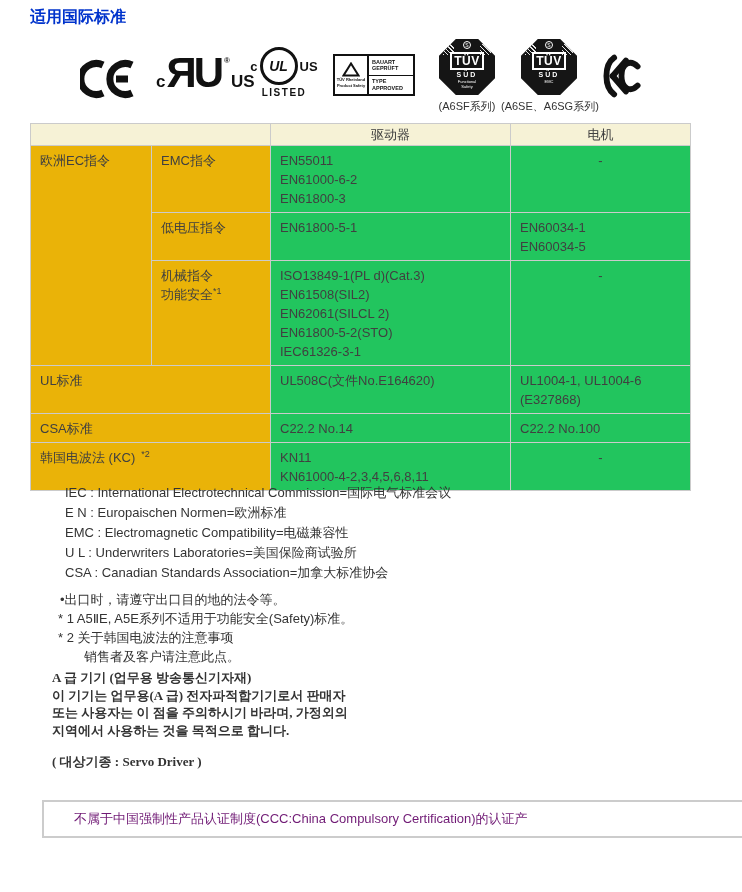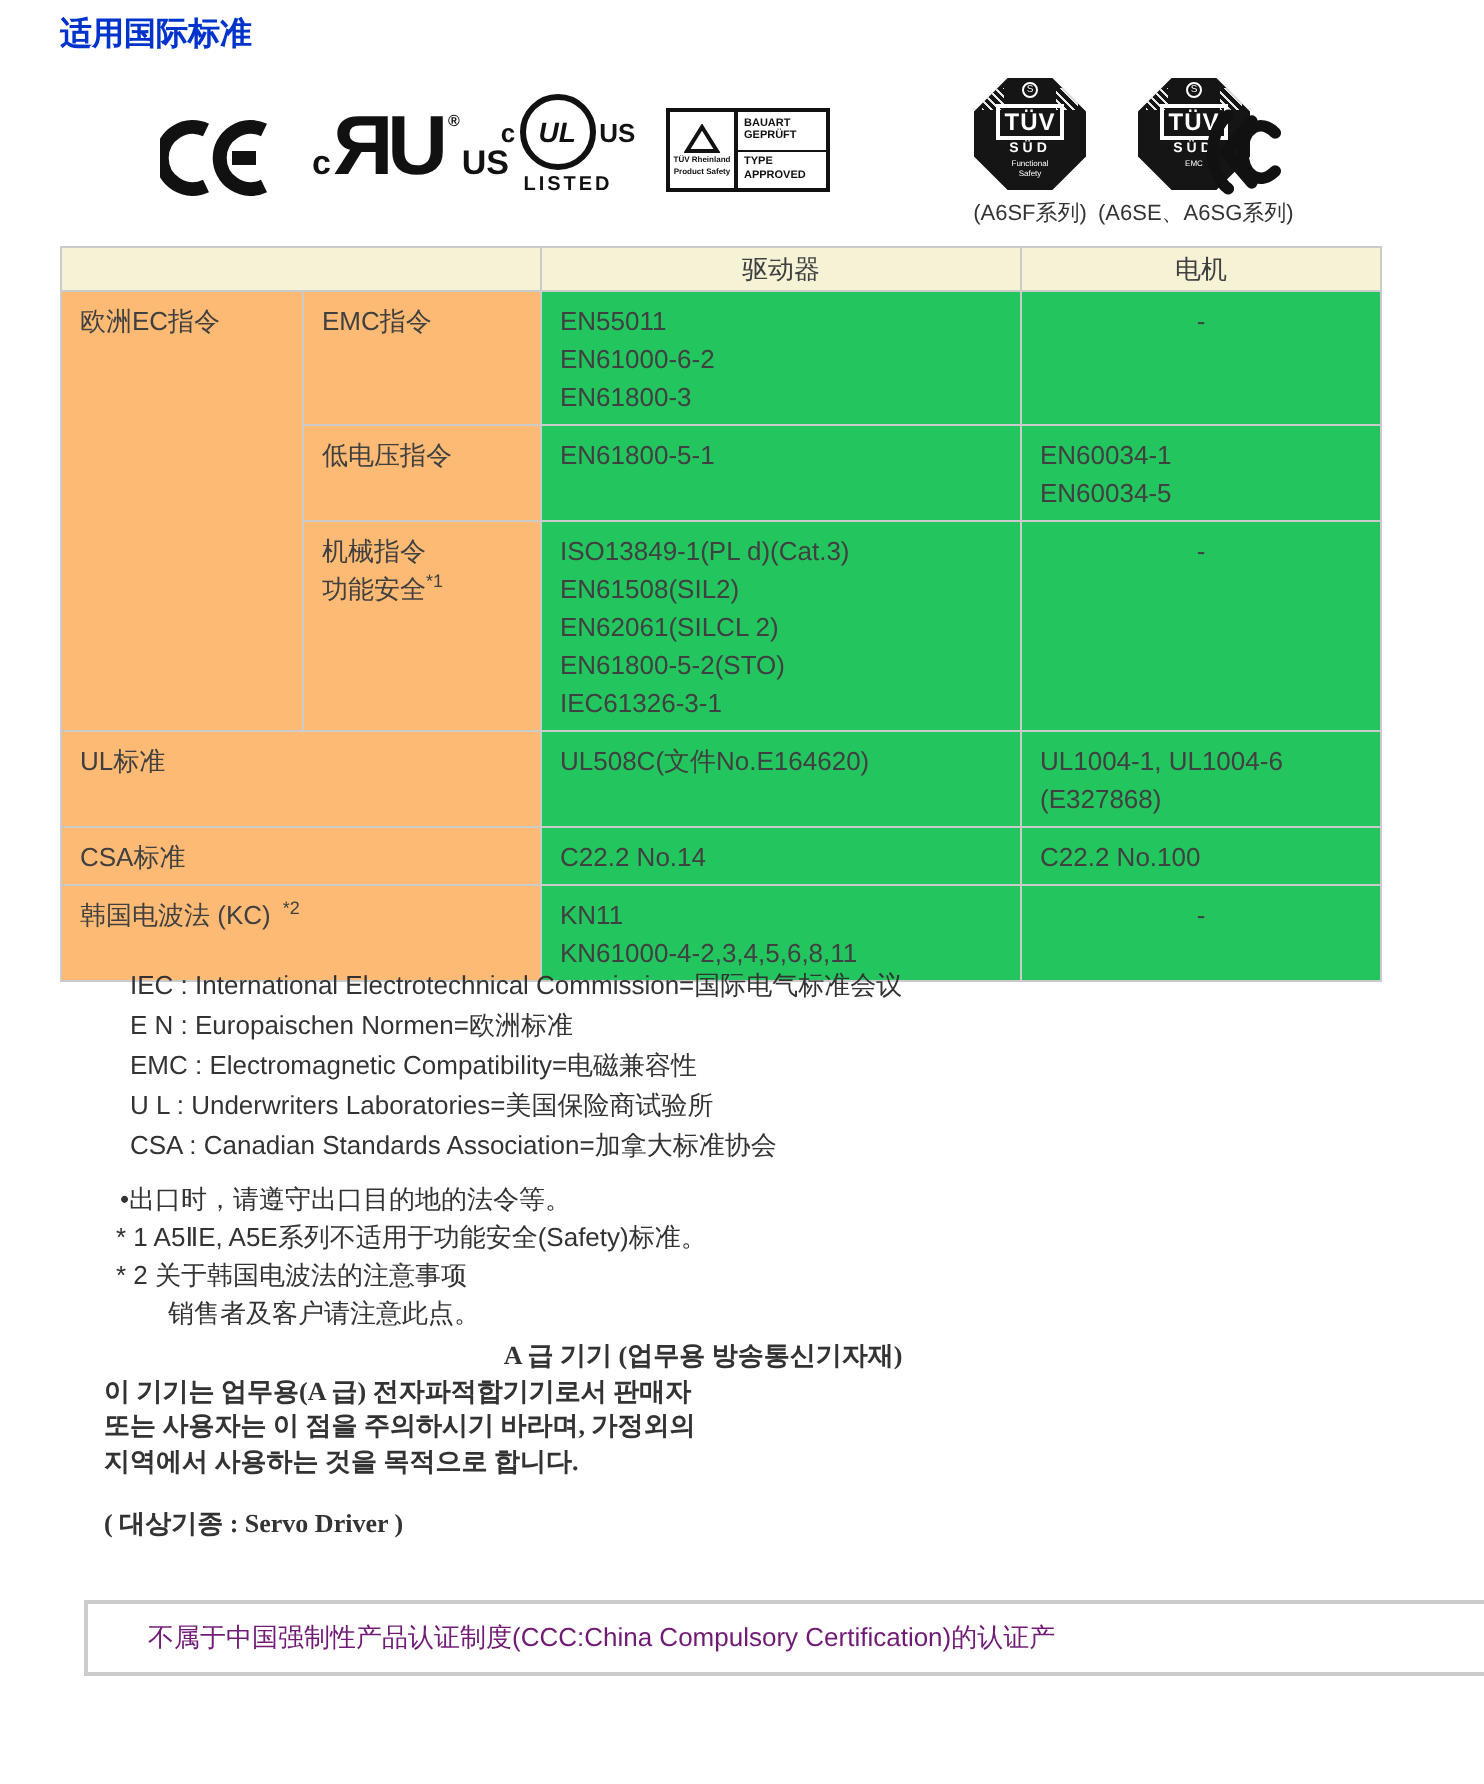--- a/index.html
+++ b/index.html
@@ -28,21 +28,21 @@
 
   .logo-tuvr { left:333px; top:54px; display:flex; border:2px solid #111; height:42px; background:#fff; }
   .logo-tuvr .lft { width:34px; border-right:2px solid #111; display:flex; flex-direction:column;
                     align-items:center; justify-content:center; padding:1px; }
   .logo-tuvr .cap { font-size:4px; line-height:1.3; text-align:center; font-weight:bold; white-space:pre-line; }
   .logo-tuvr .rgt { width:44px; display:flex; flex-direction:column; }
   .logo-tuvr .half { flex:1; display:flex; align-items:center; padding-left:3px;
                      font-size:5.5px; font-weight:900; line-height:1.2; white-space:pre-line; }
   .logo-tuvr .half + .half { border-top:1.5px solid #111; }
 
-  .octwrap { text-align:center;margin-left:48px; }
+  .octwrap { text-align:center; }
   .logo-oct1 { left:431px; top:39px; width:72px; }
   .logo-oct2 { left:501px; top:39px; width:96px; }
   .oct { position:relative; width:56px; height:56px; margin:0 auto; background:#151515; color:#fff;
          clip-path:polygon(30% 0,70% 0,100% 30%,100% 70%,70% 100%,30% 100%,0 70%,0 30%);
          display:flex; flex-direction:column; align-items:center; }
   .oct .s { position:absolute; top:2px; left:50%; transform:translateX(-50%); width:8px; height:8px;
             border:1px solid #fff; border-radius:50%; font-size:5px; line-height:7px; text-align:center; }
   .oct .hl, .oct .hr { position:absolute; top:5px; width:11px; height:11px; opacity:.9;
             background:repeating-linear-gradient(45deg,#fff 0,#fff 1px,transparent 1px,transparent 3px); }
   .oct .hl { left:4px; } .oct .hr { right:4px; }
@@ -53,35 +53,35 @@
   .octcap { font-size:11px; color:#333; margin-top:4px; white-space:nowrap; }
 
   .logo-kc { left:598px; top:53px; }
 
   
   .std-table { position:absolute; left:30px; top:123px; width:660px; border-collapse:collapse;
                table-layout:fixed; font-size:13px; color:#404040; }
   .std-table th, .std-table td { border:1px solid #cbcbcb; padding:5px 9px 4px; vertical-align:top;
                line-height:19px; text-align:left; }
   .std-table thead th { background:#f6f2d6; font-weight:normal; text-align:center; padding:2px; line-height:17px; }
-  .lbl { background:#fdba74; }
+  .lbl { background:#eab308; }
   .val { background:#22c55e; white-space:pre-line; }
   .dash { text-align:center !important; }
   .std-table sup { font-size:9px; vertical-align:super; line-height:0; }
   .sup-gap { margin-left:6px; }
 
   
   .notes { position:absolute; left:50px; top:483px; font-size:13px; color:#333; }
   .n-abbr { margin-left:15px; line-height:20px; }
   .n-bullet { margin:7px 0 0 10px; line-height:19px; }
   .n-star { margin-left:8px; line-height:19px; }
   .n-sub { margin-left:34px; line-height:19px; }
   .n-kr { margin-left:2px; line-height:17.5px; font-weight:bold;
           font-family:"Liberation Serif","DejaVu Serif",serif; }
-  .n-kr-first { margin-top:3px;text-align:right; }
+  .n-kr-first { margin-top:3px; }
   .n-target { margin-top:14px; }
 
   
   .ccc-box { position:absolute; left:42px; top:800px; width:725px; height:38px; border:2px solid #ccc;
              display:flex; align-items:center; padding-left:30px; font-size:13px; color:#701a75; background:#fff; }
 </style>
 </head>
 <body>
 
 <div class="page">

